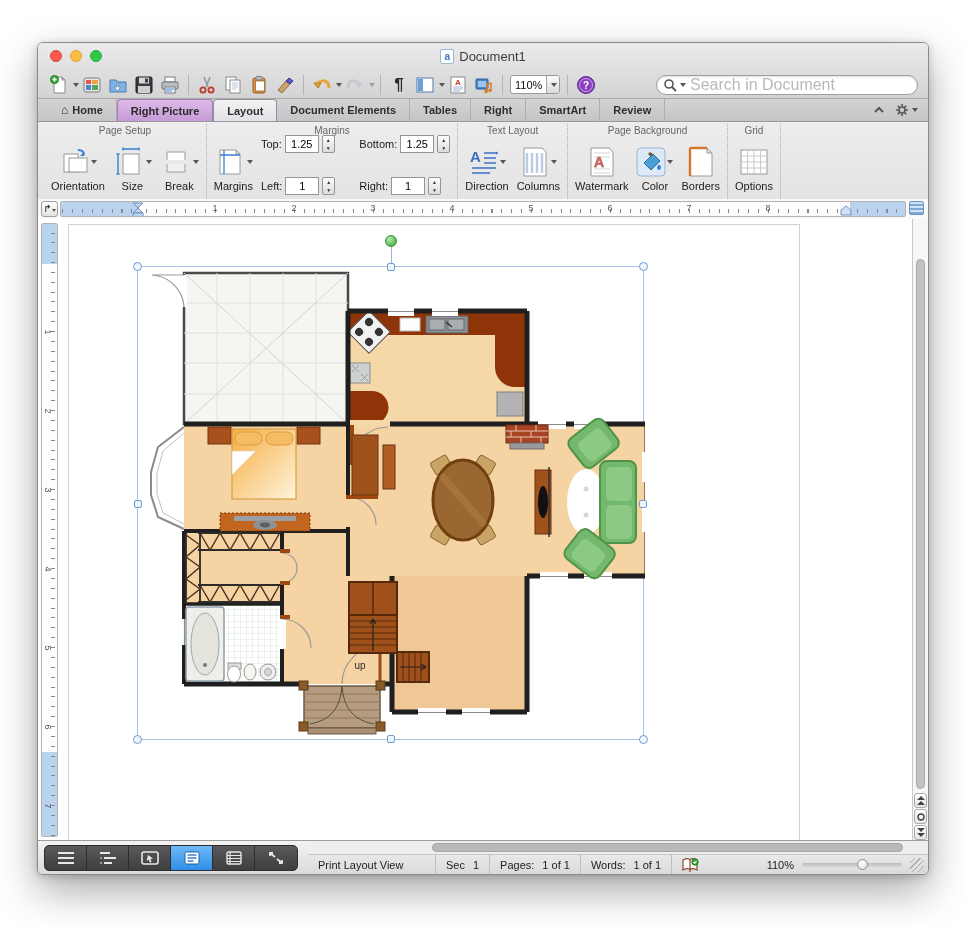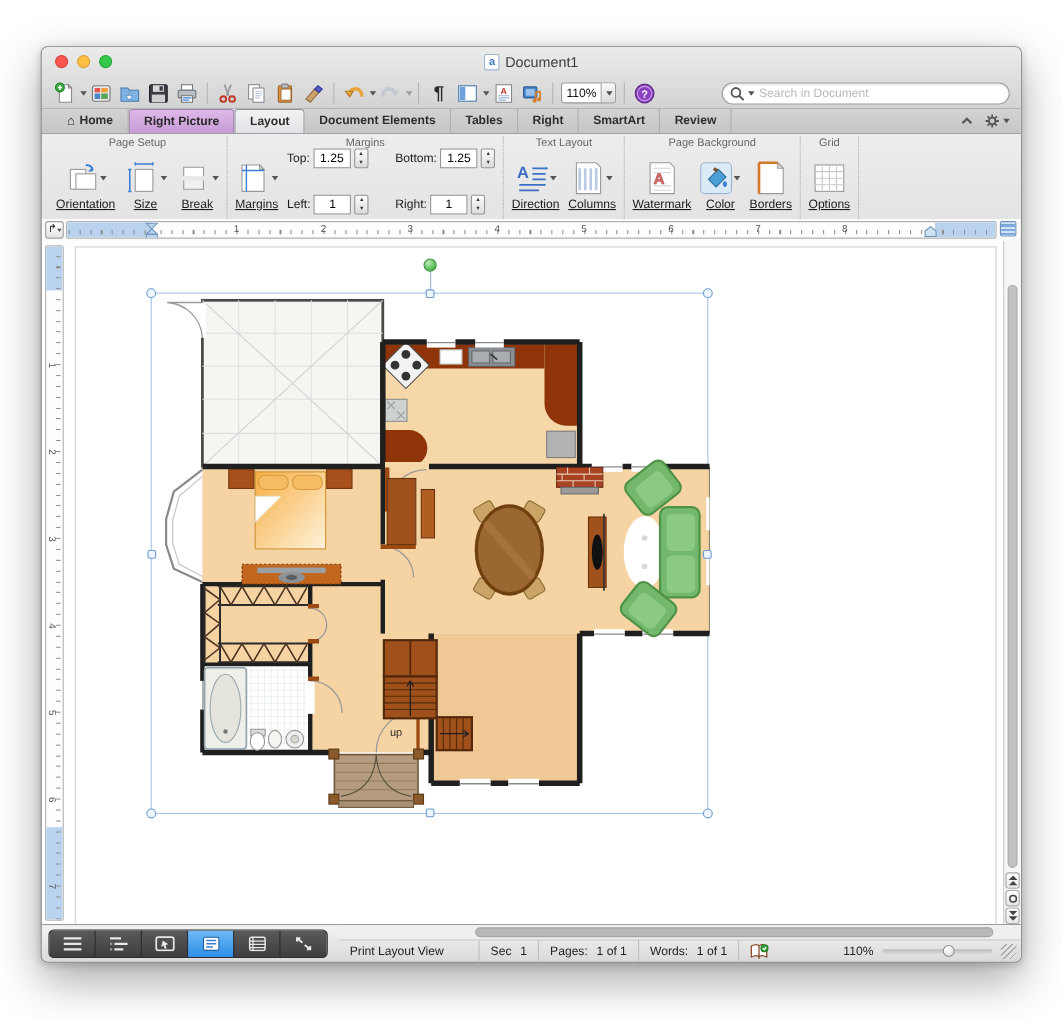--- a/index.html
+++ b/index.html
@@ -21,41 +21,41 @@
   .docicon { width:14px; height:15px; background:#fff; border:1px solid #9db6d8; border-radius:2px; font-size:10px; color:#3a76c4; font-weight:bold; text-align:center; line-height:13px; }
   .wtitle { font-size:13px; color:#3c3c3c; }
   .toolbar { position:absolute; top:27px; left:0; right:0; height:29px; display:flex; align-items:center; padding-left:8px; }
   .tbtn { width:26px; height:26px; display:flex; align-items:center; justify-content:center; flex:0 0 auto; }
   .tdiv { width:1px; height:20px; background:#b5b5b5; margin:0 5px; flex:0 0 auto; }
   .caret { width:0; height:0; border-left:3px solid transparent; border-right:3px solid transparent; border-top:4px solid #555; display:inline-block; margin-left:1px; }
   .zoombox { display:flex; align-items:center; border:1px solid #9a9a9a; background:#fff; height:19px; border-radius:3px; overflow:hidden; margin:0 2px; }
   .zoombox .zval { font-size:11px; padding:0 4px; color:#111; }
   .zoombox .zbtn { width:13px; height:19px; background:linear-gradient(#fdfdfd,#d8d8d8); border-left:1px solid #a5a5a5; display:flex; align-items:center; justify-content:center; }
   .searchfield { margin-left:auto; margin-right:10px; width:262px; height:20px; border:1px solid #9f9f9f; border-radius:11px; background:#fff; display:flex; align-items:center; padding:0 6px; box-shadow:inset 0 1px 2px rgba(0,0,0,.12); }
-  .searchfield input { border:none; outline:none; flex:1; font-size:11px; color:#4c1d95; background:transparent; }
+  .searchfield input { border:none; outline:none; flex:1; font-size:16px; color:#4c1d95; background:transparent; }
   .searchfield input::placeholder { color:#b9b9b9; }
 
   
   .tabrow { position:absolute; left:0; top:56px; right:0; height:23px;
     background:linear-gradient(#d3d3d5,#c5c5c8); border-bottom:1px solid #98989b; display:flex; align-items:flex-end; padding-left:10px; }
   .rtab { height:22px; display:flex; align-items:center; padding:0 13px; font-size:11px; font-weight:bold; color:#2e2e2e; border-right:1px solid #aeaeb1; position:relative; }
   .rtab.home .homeglyph { margin-right:4px; font-size:12px; }
   .rtab.contextual { background:linear-gradient(#ddb9e8,#c79bd6); border:1px solid #a27eb2; border-bottom:none; border-radius:4px 4px 0 0; color:#2a2a2a; }
   .rtab.active { background:linear-gradient(#f2f2f4,#e2e2e6); border:1px solid #92929a; border-bottom:none; border-radius:4px 4px 0 0; }
   .tabtools { margin-left:auto; display:flex; align-items:center; gap:10px; padding-right:10px; height:100%; }
 
   
   .ribbon { position:absolute; left:0; top:79px; right:0; height:96px;
     background:linear-gradient(#ededed,#e1e1e1); border-bottom:1px solid #a3a3a3; display:flex; padding:2px 0 0 6px; }
   .rgroup { padding:0 7px; border-right:1px dotted #adadad; }
   .glabel { font-size:10px; color:#666; text-align:center; height:13px; line-height:13px; }
   .gcontent { display:flex; align-items:flex-end; height:58px; gap:8px; padding-bottom:3px; }
   .bigbtn { display:flex; flex-direction:column; align-items:center; }
   .iconrow { display:flex; align-items:center; height:34px; }
-  .blabel { font-size:11px; color:#1c1c1c; margin-top:1px; white-space:nowrap;text-decoration:underline; }
+  .blabel { font-size:11px; color:#1c1c1c; margin-top:1px; white-space:nowrap; }
   .spingrid { display:grid; grid-template-columns:auto auto; column-gap:12px; row-gap:5px; align-self:center;gap:24px; }
   .spinner { display:flex; align-items:center; gap:3px; font-size:11px; color:#1c1c1c; }
   .spinner input { width:34px; height:18px; border:1px solid #959595; font-size:11px; text-align:center; font-family:"Liberation Sans",sans-serif; background:#fff; }
   .stepper { width:13px; height:18px; border:1px solid #959595; border-radius:2px; background:linear-gradient(#fdfdfd,#dcdcdc); display:flex; flex-direction:column; }
   .stepper span { flex:1; font-size:5px; line-height:8px; text-align:center; color:#333; }
   .tlstack { display:flex; flex-direction:column; justify-content:flex-end; gap:4px; padding-bottom:2px; }
   .tlrow { display:flex; align-items:center; gap:4px; font-size:11px; color:#1c1c1c; }
 
   
   .rulerrow { position:absolute; left:0; top:156px; right:0; height:20px; background:#fafafa; }
@@ -69,21 +69,21 @@
   .splithandle { position:absolute; right:4px; top:2px; width:15px; height:14px; border:1px solid #6f93bc; border-radius:2px;
     background:repeating-linear-gradient(#cfe2f7 0 2px,#7fa9d8 2px 4px); }
 
   
   .docarea { position:absolute; left:0; top:176px; right:0; height:623px; background:#fff; }
   .vruler { position:absolute; left:3px; top:4px; width:17px; height:614px; background:#fdfdfd; border:1px solid #b3b3b3; border-radius:2px; overflow:hidden; }
   .vblue { position:absolute; left:0; right:0; background:#b9d3ee; }
   .vticks { position:absolute; top:0; bottom:0; right:2px; width:4px;
     background:repeating-linear-gradient(to bottom, #8a8a8a 0 1px, transparent 1px 9.875px); background-position-y:28px; }
   .vnum { position:absolute; left:3px; font-size:9px; color:#555; transform:rotate(90deg); }
-  .page { position:absolute; left:30px; top:5px; width:838px; height:630px; background:#fff; border:1px solid #d0d0d0; border-bottom:none; }
+  .page { position:absolute; left:30px; top:5px; width:732px; height:630px; background:#fff; border:1px solid #d0d0d0; border-bottom:none; }
   .vscroll { position:absolute; right:0; top:0; bottom:0; width:16px; background:#f6f6f6; border-left:1px solid #c9c9c9; }
   .vthumb { position:absolute; left:3px; top:40px; width:9px; height:530px; background:#c2c2c2; border:1px solid #aaa; border-radius:5px; }
   .vbtns { position:absolute; left:1px; bottom:2px; width:13px; }
   .vbtn { width:13px; height:15px; background:linear-gradient(#fff,#e6e6e6); border:1px solid #a9a9a9; border-radius:3px; margin-top:1px; display:flex; align-items:center; justify-content:center; font-size:7px; color:#333; }
 
   
   .selbox { position:absolute; left:68px; top:41px; width:507px; height:474px; border:1px solid #a8c3e8; }
   .handle { position:absolute; background:#eef5fc; border:1px solid #6f9bd1; }
   .handle.circ { width:9px; height:9px; border-radius:50%; }
   .handle.sq { width:8px; height:8px; border-radius:2px; }

